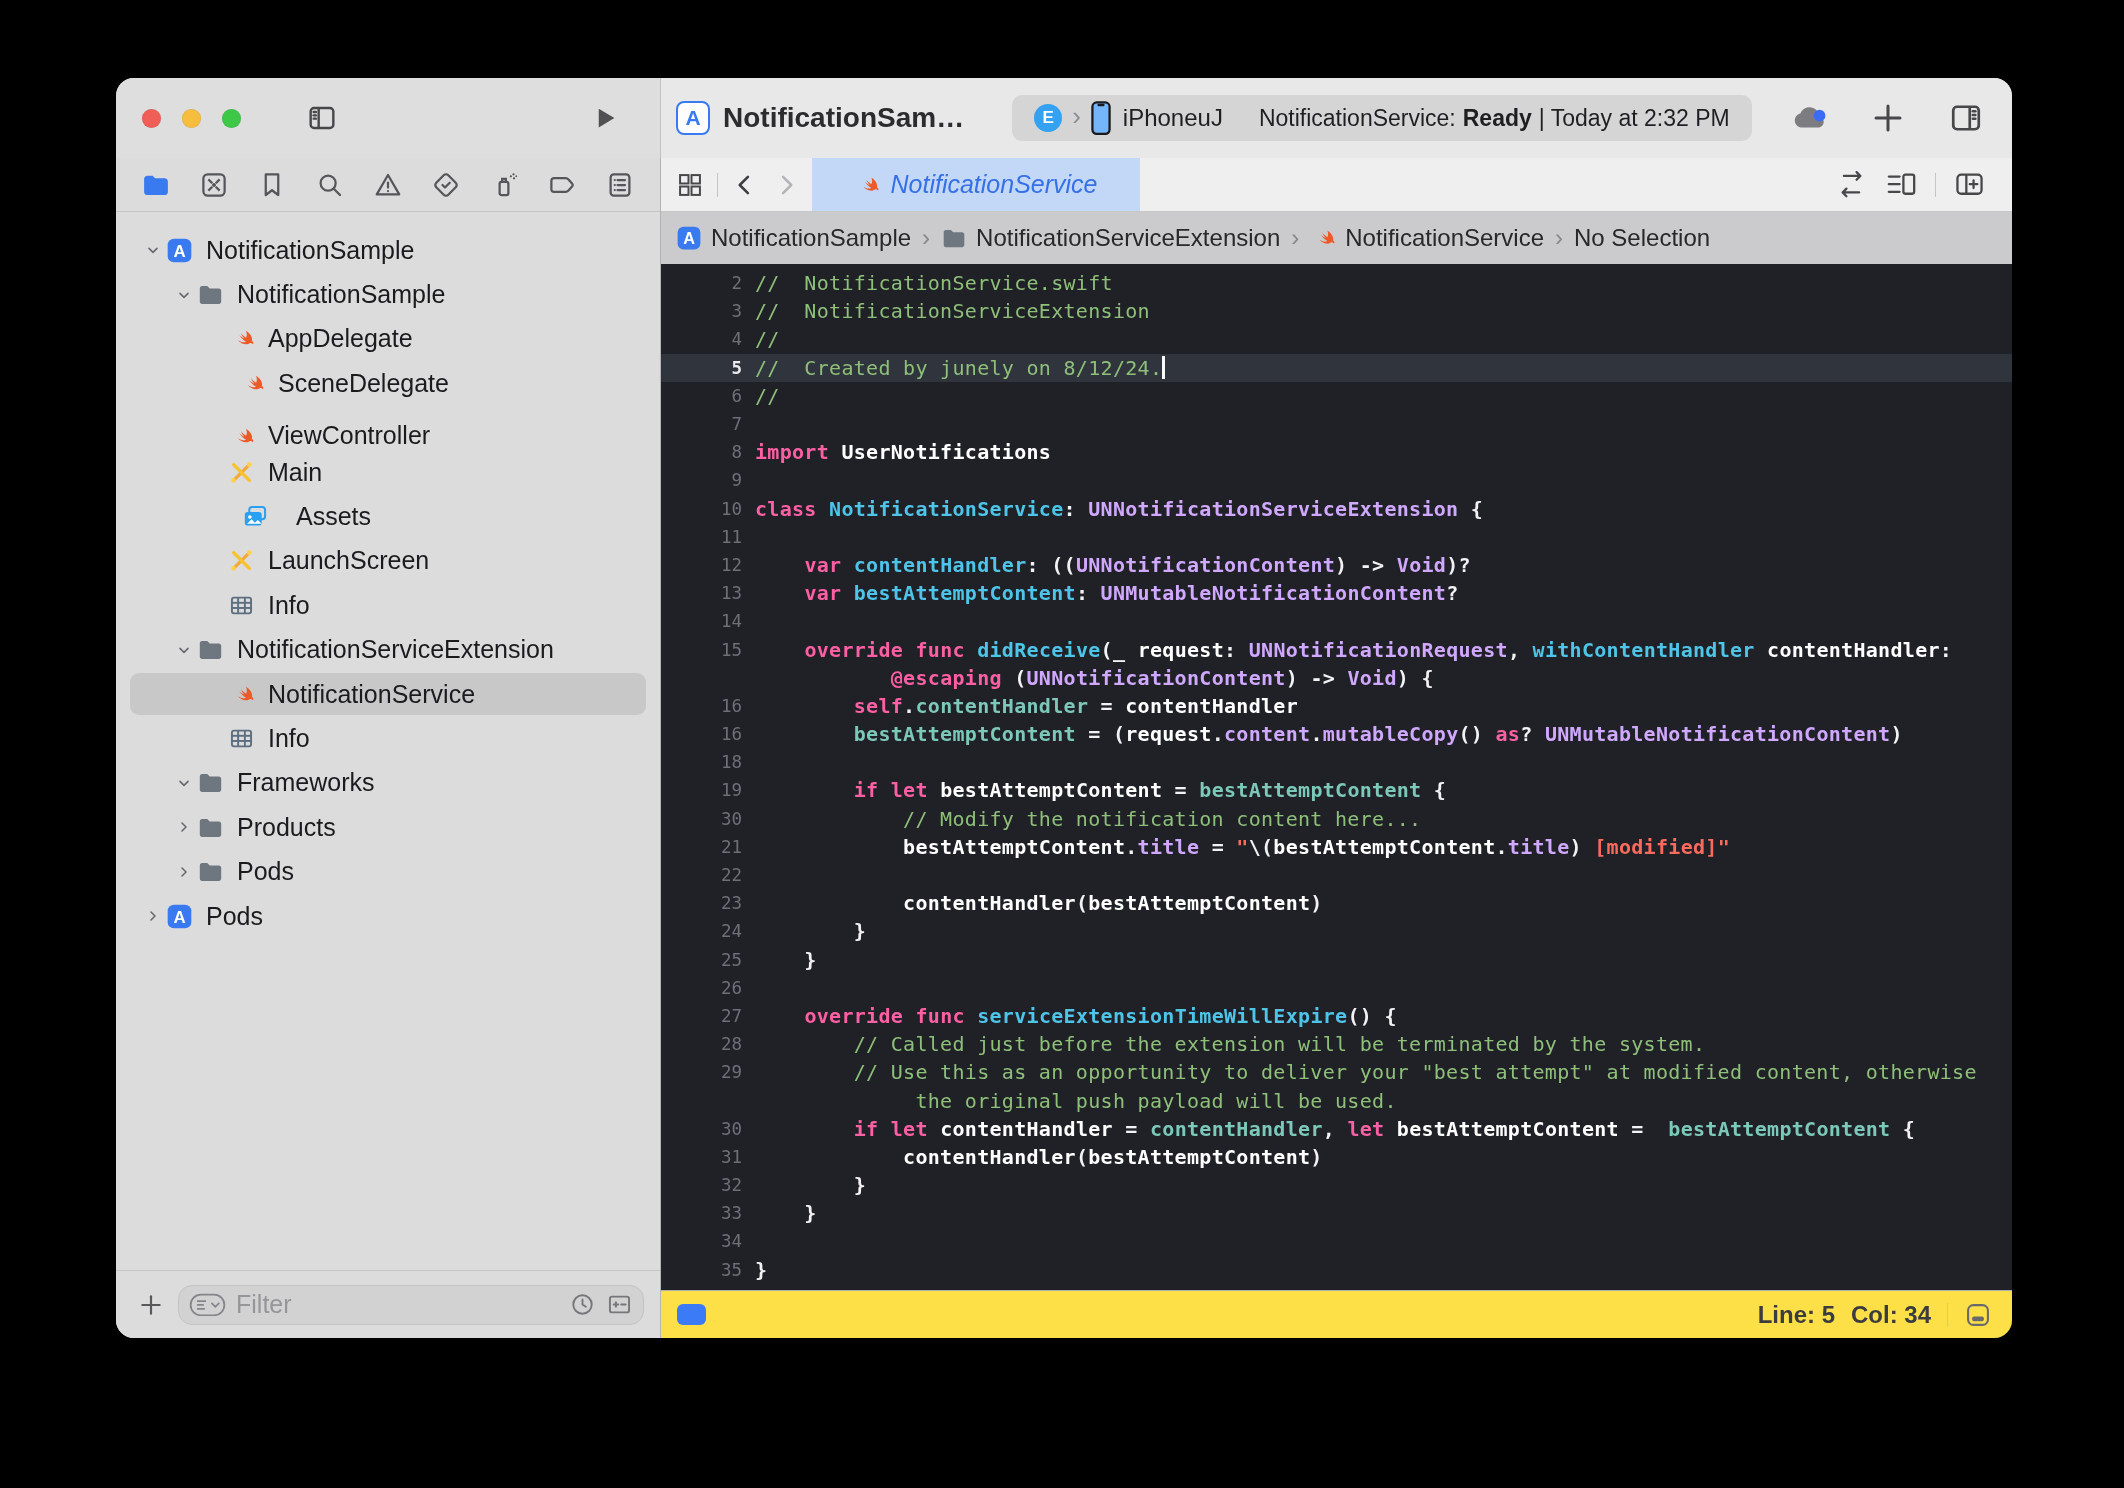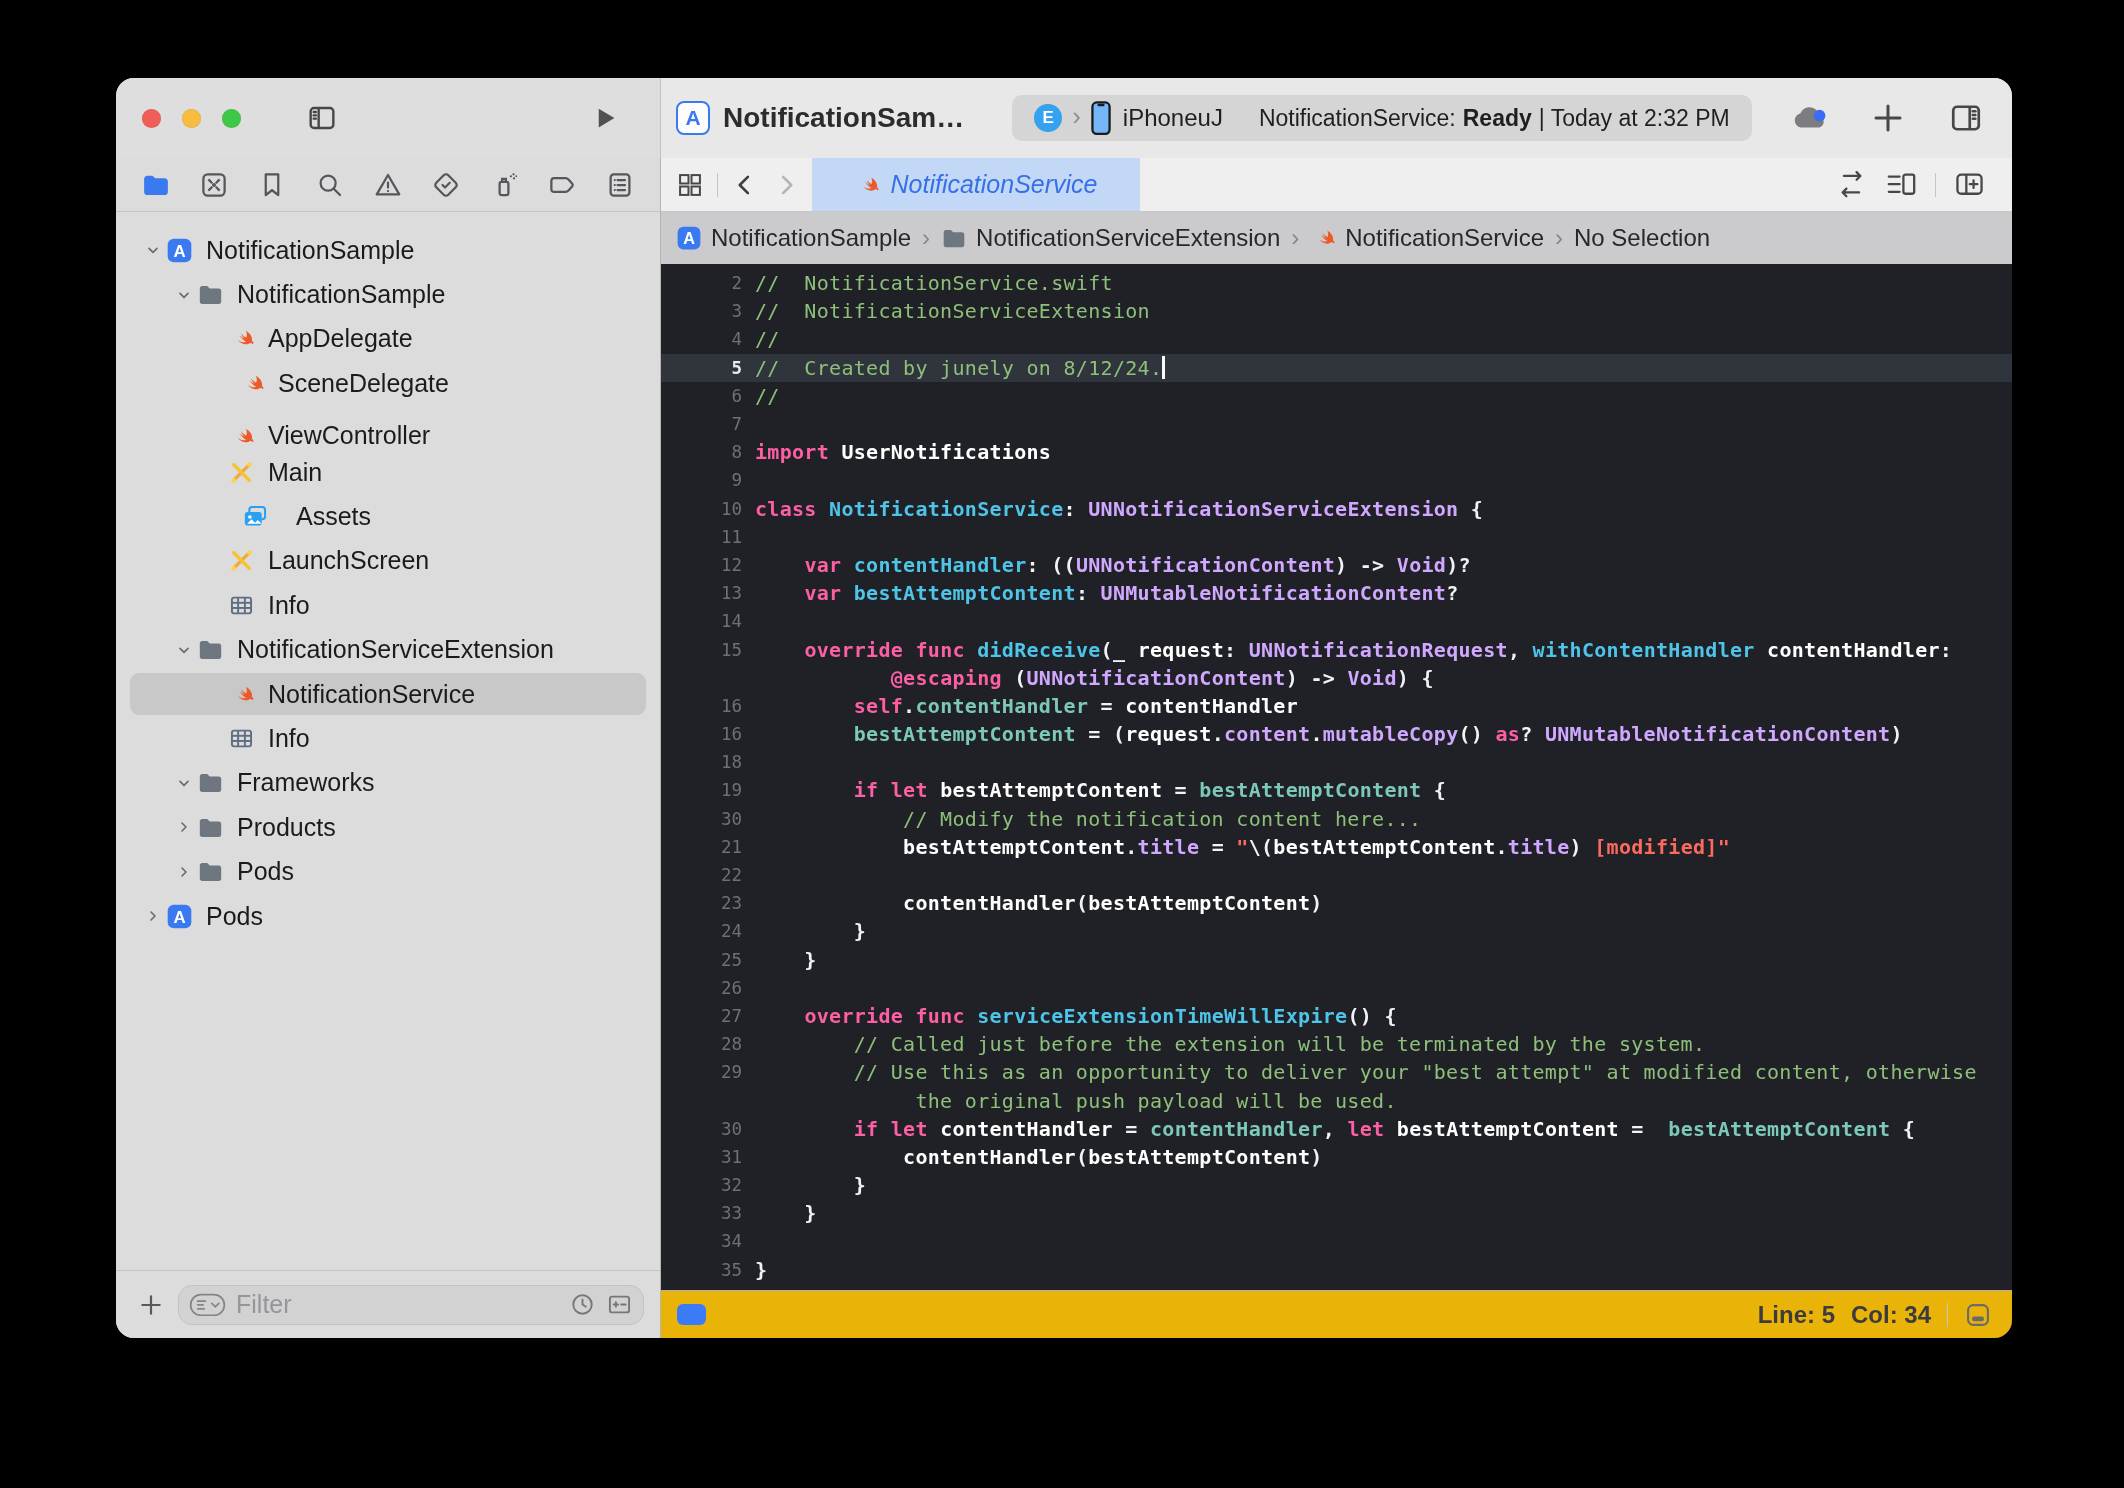--- a/index.html
+++ b/index.html
@@ -105,21 +105,21 @@
   .tk-k { color:#fc5fa3; font-weight:700; }
   .tk-w { color:#f2f2f4; }
   .tk-wb { color:#ffffff; font-weight:700; }
   .tk-cy { color:#4ec4e8; font-weight:700; }
   .tk-t { color:#7cc8b9; font-weight:600; }
   .tk-l { color:#d0a8ff; font-weight:600; }
   .tk-s { color:#fc6a5d; font-weight:600; }
   .caret { display:inline-block; width:2.5px; height:23px; background:#fafafa;
            vertical-align:-4px; }
 
-  .statusbar { height:48px; flex:none; background:#eab308; border-top:1px solid #aeadae;
+  .statusbar { height:48px; flex:none; background:#fde047; border-top:1px solid #aeadae;
                display:flex; align-items:center; padding:0 20px 0 16px; }
   .chip { width:29px; height:21px; border-radius:6px; background:#3b7bf7; }
   .sb-right { margin-left:auto; display:flex; align-items:center; gap:16px;
               font-size:24px; font-weight:600; color:#3c3c3f; }
   .sb-box { width:28px; height:28px; }
 </style>
 </head>
 <body>
 
 <div class="window">

